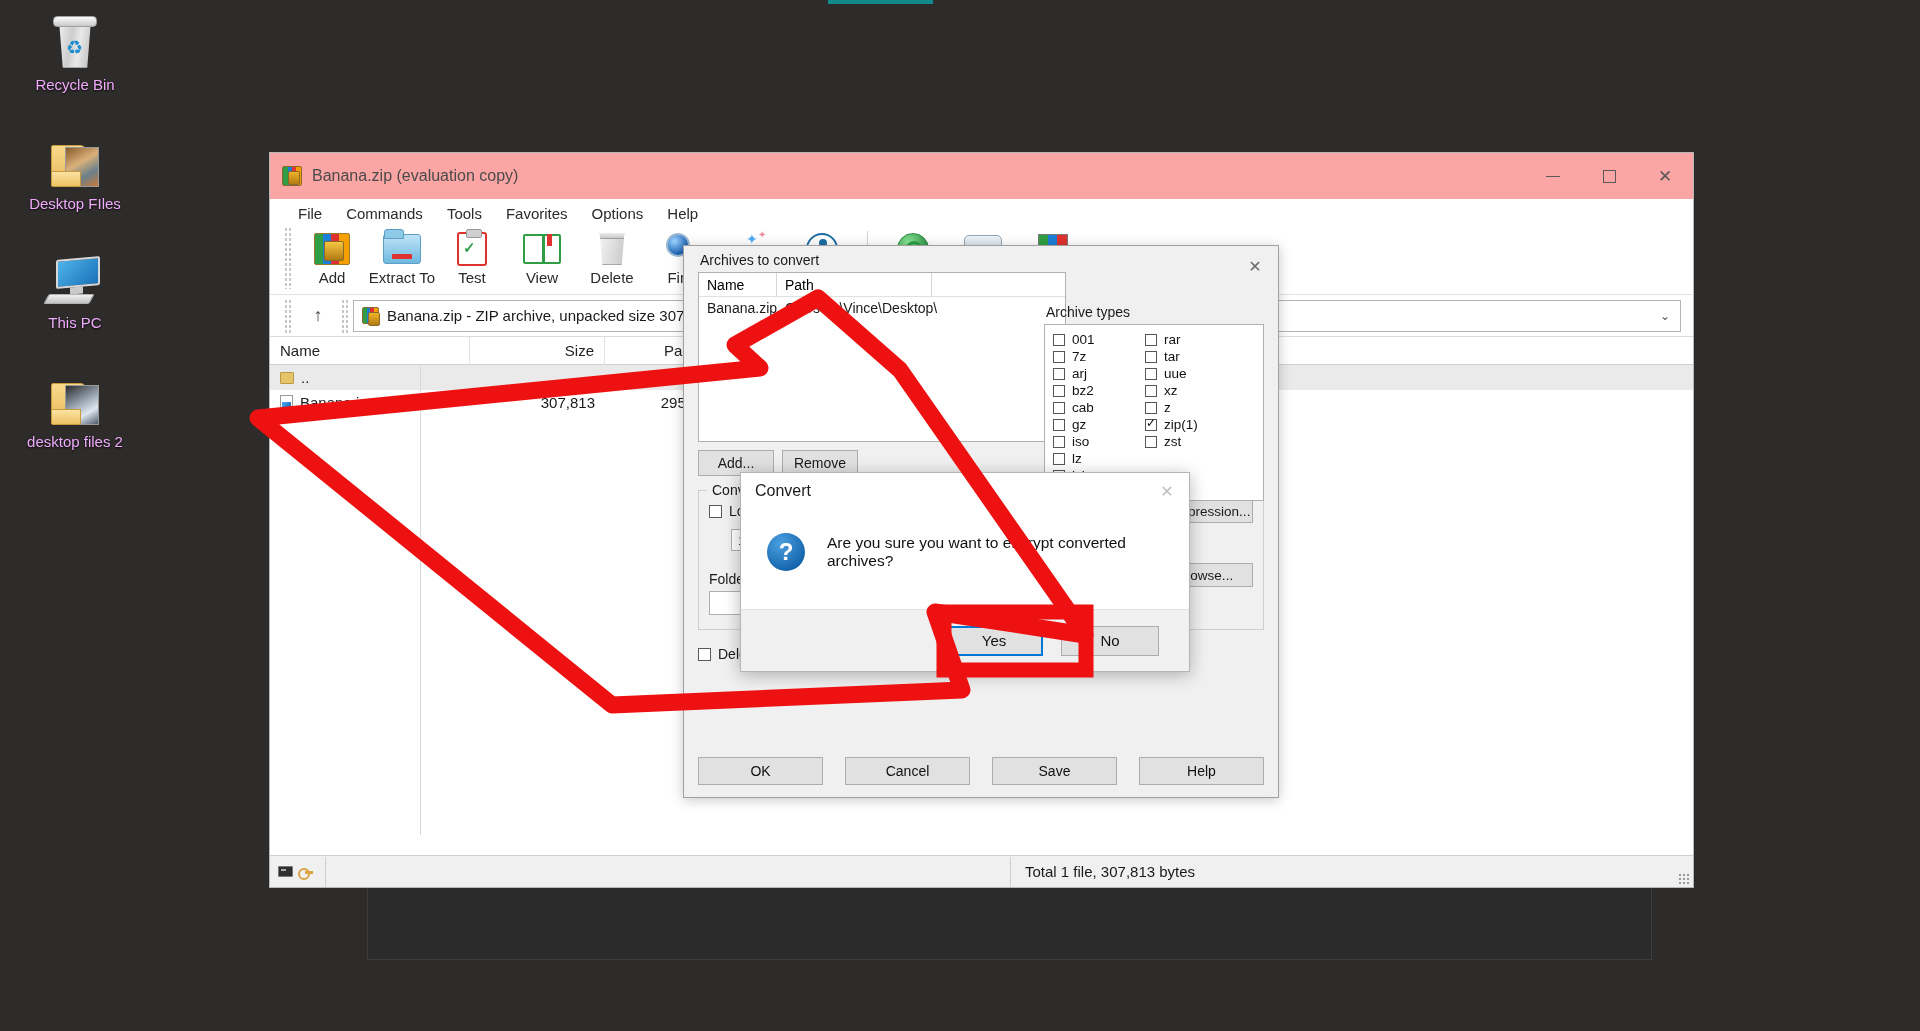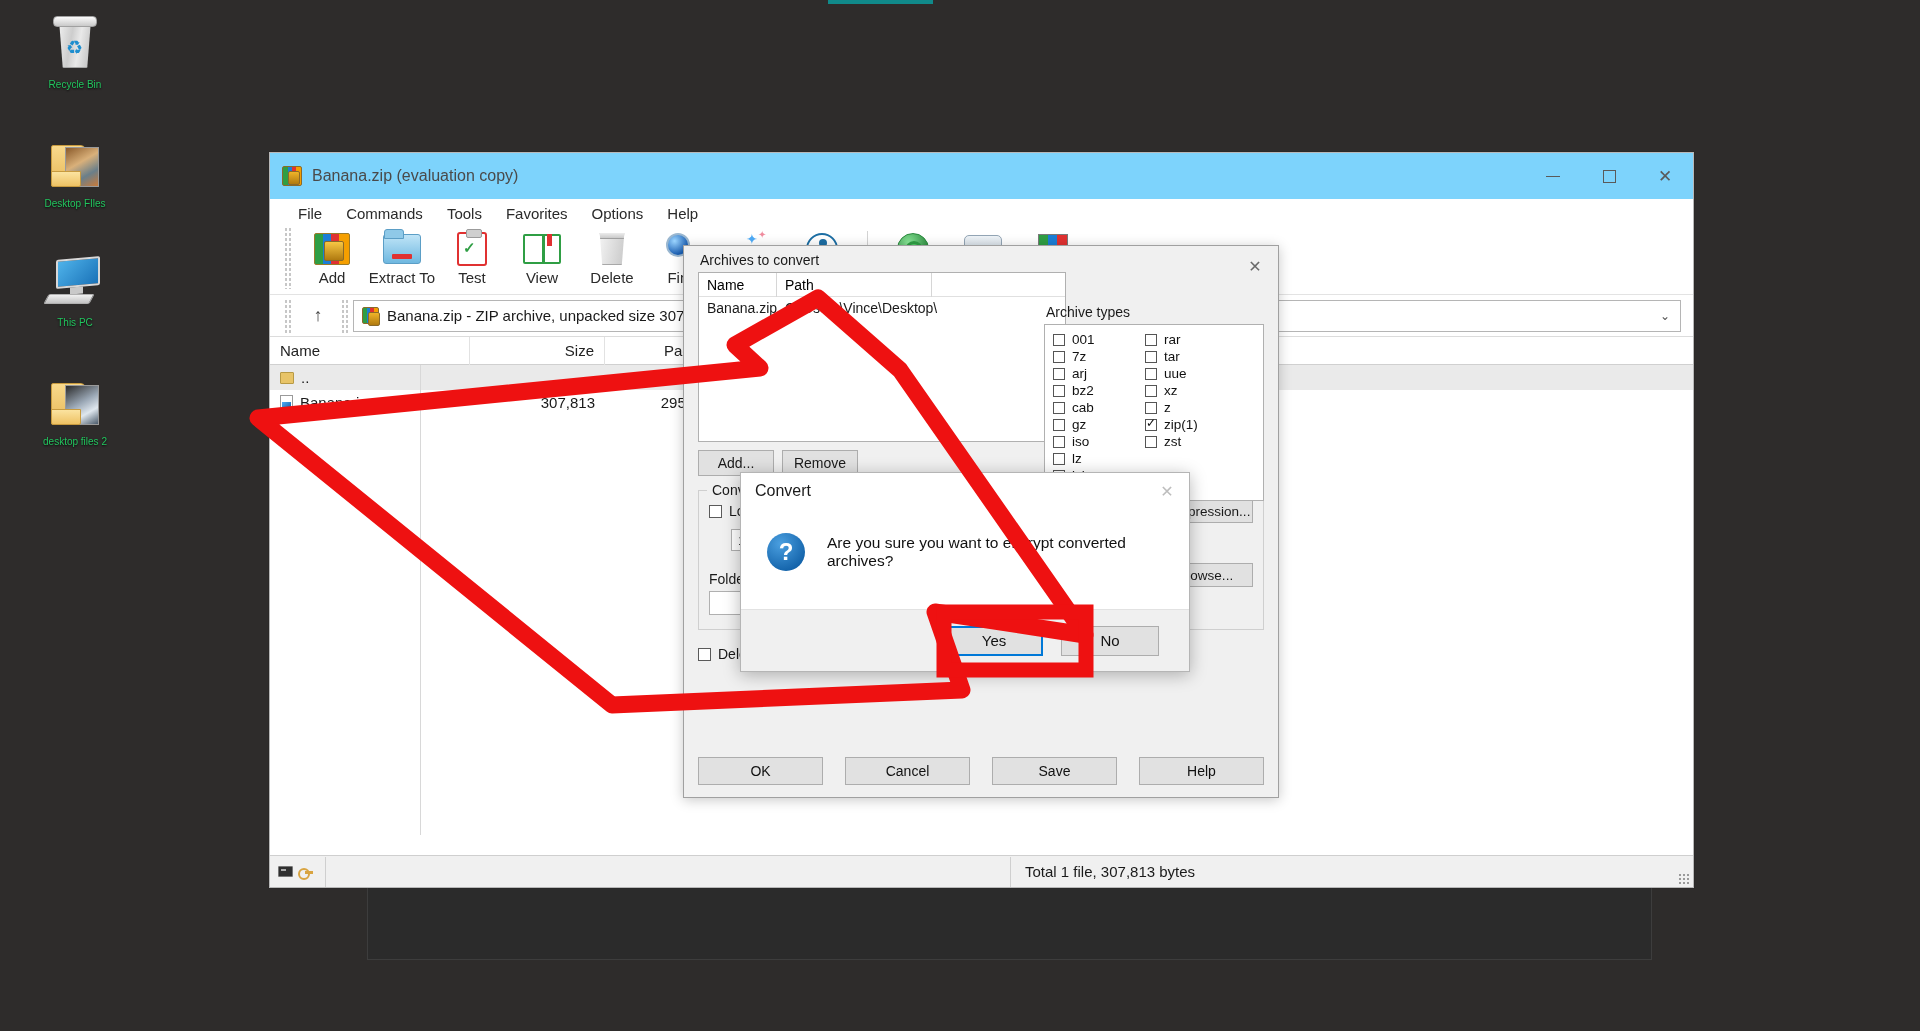--- a/index.html
+++ b/index.html
@@ -13,21 +13,21 @@
   }
 
   
   #desktop { position:absolute; inset:0; background:#2e2c2b; }
   .top-teal { position:absolute; left:828px; top:0; width:105px; height:4px; background:#108a8a; }
 
   .desk-icons { position:absolute; left:0; top:8px; width:150px; }
   .desk-icon { width:150px; margin-bottom:34px; text-align:center; cursor:default; }
   .desk-icon .glyph { height:62px; display:flex; align-items:flex-end; justify-content:center; }
   .desk-icon .cap {
-    color:#22c55e; font-size:10px; line-height:17px; margin-top:6px;
+    color:#f0abfc; font-size:15px; line-height:17px; margin-top:6px;
     text-shadow:0 1px 2px rgba(0,0,0,.9); padding:0 20px; word-wrap:break-word;
   }
 
   
   .rb { width:48px; height:56px; position:relative; }
   .rb-body { position:absolute; left:6px; top:8px; width:36px; height:46px;
      background:linear-gradient(100deg,#f2f2f2 0%,#cdcdcd 38%,#e9e9e9 60%,#b9b9b9 100%);
      border-radius:3px 3px 7px 7px; clip-path:polygon(6% 0,94% 0,84% 100%,16% 100%);
      border:1px solid #a5a5a5; }
   .rb-lid { position:absolute; left:2px; top:2px; width:44px; height:11px;
@@ -75,21 +75,21 @@
   .vm-det { display:flex; flex-direction:column; gap:3px; }
   .vm-det span { display:block; width:18px; height:3px; background:#cfcfcf; }
   .vm-tile { width:19px; height:15px; border:2px solid #cfcfcf; background:#7fa8c8; }
 
   
   #winrar {
     position:absolute; left:269px; top:152px; width:1425px; height:736px;
     background:#ffffff; border:1px solid #b8b8b8;
     box-shadow:0 0 0 1px rgba(0,0,0,.06);
   }
-  #wr-title { height:46px; display:flex; align-items:center; padding-left:12px; background:#7dd3fc; }
+  #wr-title { height:46px; display:flex; align-items:center; padding-left:12px; background:#fca5a5; }
   #wr-title .icon-rar { width:20px; height:20px; margin-right:10px; }
   #wr-title .t { font-size:16px; color:#4a4a4a; }
   .rar-ico {
     width:20px;height:20px;position:relative;display:inline-block;
     background:linear-gradient(90deg,#2f9e44 0 26%,#1c7ed6 26% 50%,#e03131 50% 74%,#f59f00 74% 100%);
     border:1px solid #8a6a2a; border-radius:2px;
   }
   .rar-ico::after{content:"";position:absolute;left:5px;top:4px;width:10px;height:12px;
     background:linear-gradient(180deg,#f0b429,#b07a10);border:1px solid #8a6a2a;border-radius:2px;}
 

